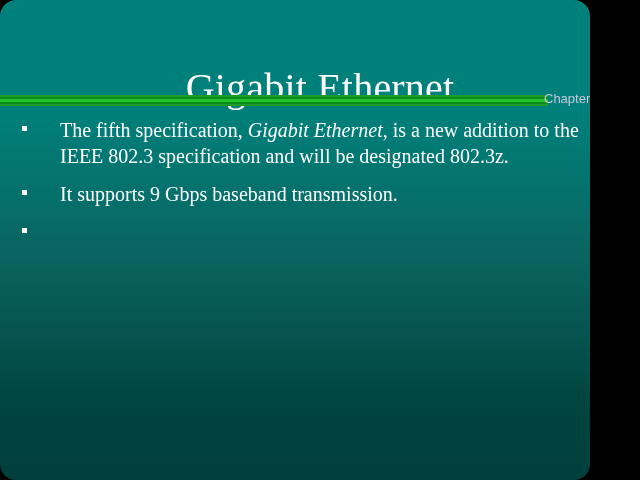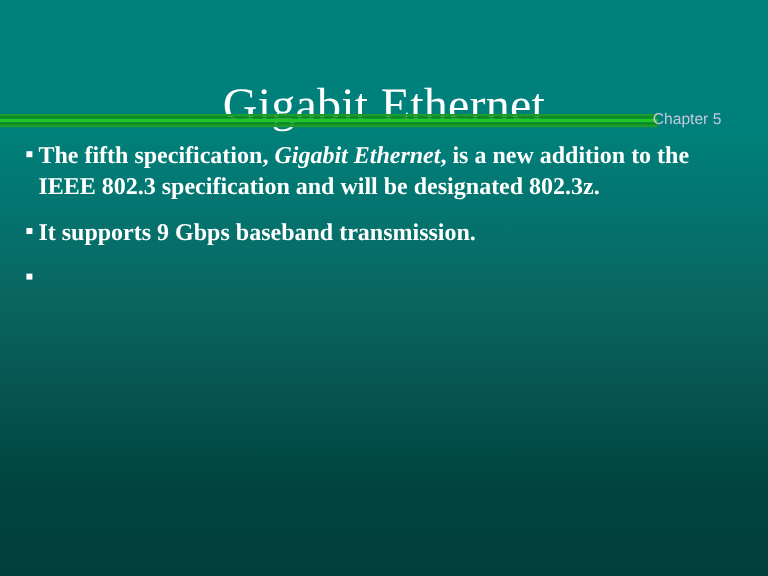--- a/index.html
+++ b/index.html
@@ -4,33 +4,34 @@
 <title>Slide</title>
 <style>
   html, body {
     margin: 0;
     padding: 0;
     background: #000;
   }
 
   #slide {
     position: relative;
-    width: 640px;
+    width: 590px;
     height: 480px;
     overflow: hidden;
     
     background: linear-gradient(to bottom,
         #00807A 0px,
         #00807A 110px,
         #047570 170px,
         #0A6560 250px,
         #065450 330px,
         #00453F 400px,
         #003F3C 480px);
     font-family: "Liberation Serif", "DejaVu Serif", serif;
+    border-radius: 16px;
     -webkit-font-smoothing: antialiased;
   }
 
   
   #title {
     position: absolute;
     left: 0;
     top: 38px;
     width: 640px;
     text-align: center;
@@ -77,24 +78,23 @@
   
   #body {
     position: absolute;
     left: 0;
     top: 117px;
     width: 640px;
   }
 
   .bullet-row {
     position: relative;
-    padding-left: 32px;
+    padding-left: 60px;
     padding-right: 26px;
     margin-bottom: 12px;
-    font-weight: bold;
   }
 
   .bullet-mark {
     position: absolute;
     left: 22px;
     top: 9px;
     width: 5px;
     height: 5px;
     background: #FFFFFF;
   }

